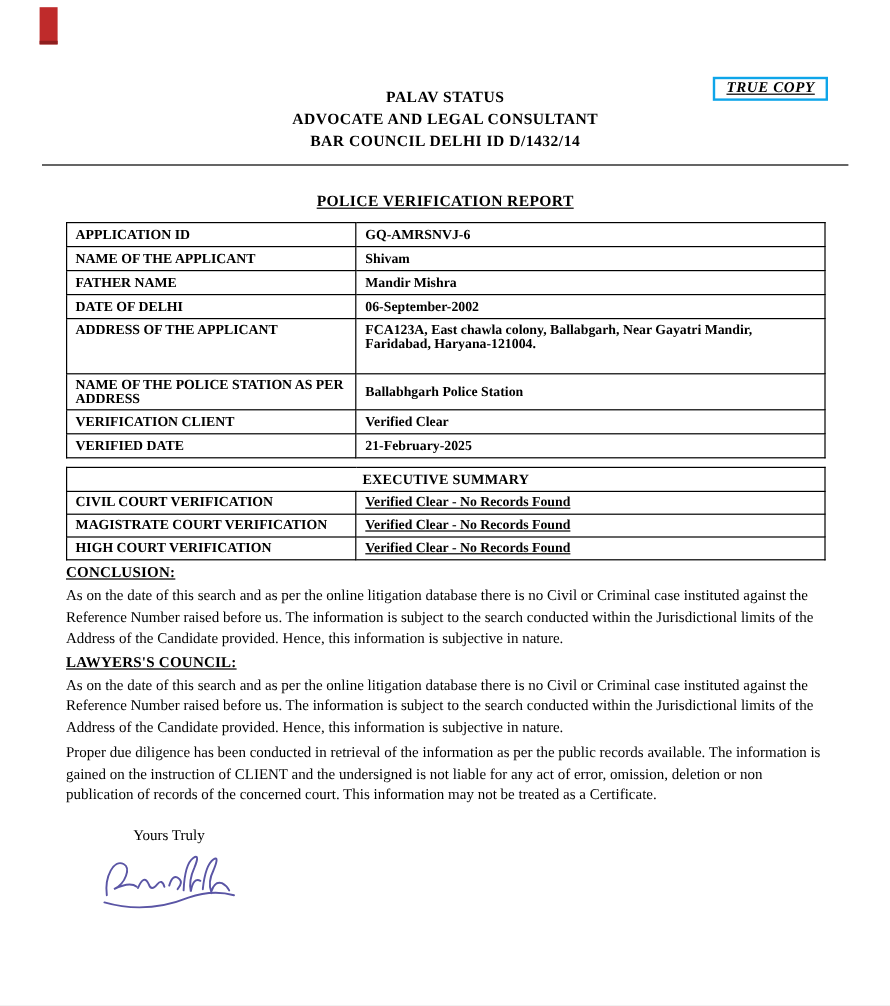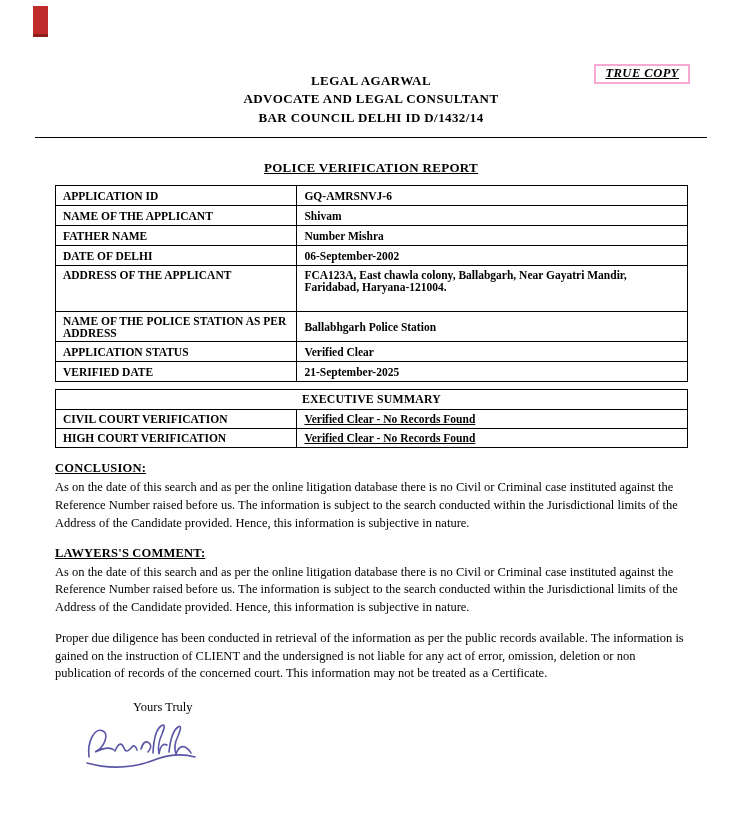--- a/index.html
+++ b/index.html
@@ -14,21 +14,21 @@
     margin:0 auto;
   }
   .red-tab {
     position:absolute; left:33px; top:6px;
     width:15px; height:31px;
     background:#bf2b2b;
     border-bottom:3px solid #8e1f1f;
   }
   .stamp {
     position:absolute; top:64px; right:52px;
-    border:2px solid #f9a8d4;
+    border:2px solid #0ea5e9;
     padding:0 9px 1px 9px;
     font-size:12.5px; font-weight:bold; font-style:italic;
     letter-spacing:0.5px;
     text-decoration:underline;
     background:#fff;
   }
   .letterhead {
     padding-top:72px;
     text-align:center;
     font-weight:bold;
@@ -61,49 +61,49 @@
   td.lbl { width:38.2%; }
   tr.tall td { height:46px; vertical-align:top; padding-top:3px; }
   tr.med td  { height:30px; }
   tr.row td  { height:20px; }
   .summary-table { margin-top:7px; }
   .summary-table td.hdr {
     text-align:center; font-size:11.8px; letter-spacing:0.2px; height:18px;
   }
   .summary-table td { height:19px; }
   .summary-table td.val { text-align:left;text-decoration:underline; }
-  .section { margin-top:13px; }
+  .section { margin-top:3px; }
   .section-heading {
     font-weight:bold;
     font-size:12.5px;
     text-decoration:underline;
     letter-spacing:0.2px;
   }
   .section-body {
     margin-top:3px;
     font-size:12.5px;
     line-height:1.42;
   }
   .yours-truly {
-    margin:17px 0 0 78px;
+    margin:17px 0 0 56px;
     font-size:12.5px;
   }
   .signature-wrap { margin:4px 0 0 24px; height:56px; }
 </style>
 </head>
 <body>
 
 <div class="page">
 
   <div class="red-tab"></div>
 
   <div class="stamp">TRUE COPY</div>
 
   <div class="letterhead">
-    <div>LEGAL AGARWAL</div>
+    <div>PALAV STATUS</div>
     <div>ADVOCATE AND LEGAL CONSULTANT</div>
     <div>BAR COUNCIL DELHI ID D/1432/14</div>
   </div>
 
   <hr class="head-rule">
 
   <div class="report-title">POLICE VERIFICATION REPORT</div>
 
   <div class="content">
 
@@ -112,68 +112,72 @@
         <tr class="row">
           <td class="lbl">APPLICATION ID</td>
           <td>GQ-AMRSNVJ-6</td>
         </tr>
         <tr class="row">
           <td class="lbl">NAME OF THE APPLICANT</td>
           <td>Shivam</td>
         </tr>
         <tr class="row">
           <td class="lbl">FATHER NAME</td>
-          <td>Number Mishra</td>
+          <td>Mandir Mishra</td>
         </tr>
         <tr class="row">
           <td class="lbl">DATE OF DELHI</td>
           <td>06-September-2002</td>
         </tr>
         <tr class="tall">
           <td class="lbl">ADDRESS OF THE APPLICANT</td>
           <td>FCA123A, East chawla colony, Ballabgarh, Near Gayatri Mandir, Faridabad, Haryana-121004.</td>
         </tr>
         <tr class="med">
           <td class="lbl">NAME OF THE POLICE STATION AS PER ADDRESS</td>
           <td>Ballabhgarh Police Station</td>
         </tr>
         <tr class="row">
-          <td class="lbl">APPLICATION STATUS</td>
+          <td class="lbl">VERIFICATION CLIENT</td>
           <td>Verified Clear</td>
         </tr>
         <tr class="row">
           <td class="lbl">VERIFIED DATE</td>
-          <td>21-September-2025</td>
+          <td>21-February-2025</td>
         </tr>
       </tbody>
     </table>
 
     <table class="summary-table">
       <tbody>
         <tr>
           <td class="hdr" colspan="2">EXECUTIVE SUMMARY</td>
         </tr>
         <tr>
           <td class="lbl">CIVIL COURT VERIFICATION</td>
+          <td class="val">Verified Clear - No Records Found</td>
+        </tr>
+        <tr>
+          <td class="lbl">MAGISTRATE COURT VERIFICATION</td>
           <td class="val">Verified Clear - No Records Found</td>
         </tr>
         <tr>
           <td class="lbl">HIGH COURT VERIFICATION</td>
           <td class="val">Verified Clear - No Records Found</td>
         </tr>
       </tbody>
     </table>
 
     <div class="section">
       <div class="section-heading">CONCLUSION:</div>
       <div class="section-body">As on the date of this search and as per the online litigation database there is no Civil or Criminal case instituted against the Reference Number raised before us. The information is subject to the search conducted within the Jurisdictional limits of the Address of the Candidate provided. Hence, this information is subjective in nature.</div>
     </div>
 
     <div class="section">
-      <div class="section-heading">LAWYERS'S COMMENT:</div>
+      <div class="section-heading">LAWYERS'S COUNCIL:</div>
       <div class="section-body">As on the date of this search and as per the online litigation database there is no Civil or Criminal case instituted against the Reference Number raised before us. The information is subject to the search conducted within the Jurisdictional limits of the Address of the Candidate provided. Hence, this information is subjective in nature.</div>
     </div>
 
     <div class="section">
       <div class="section-body">Proper due diligence has been conducted in retrieval of the information as per the public records available. The information is gained on the instruction of CLIENT and the undersigned is not liable for any act of error, omission, deletion or non publication of records of the concerned court. This information may not be treated as a Certificate.</div>
     </div>
 
     <div class="yours-truly">Yours Truly</div>
 
     <div class="signature-wrap">

